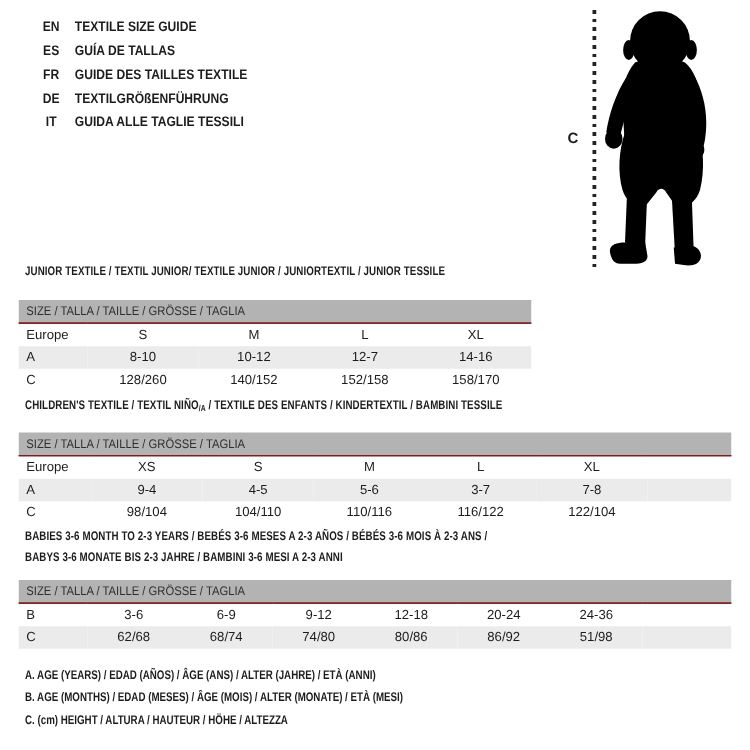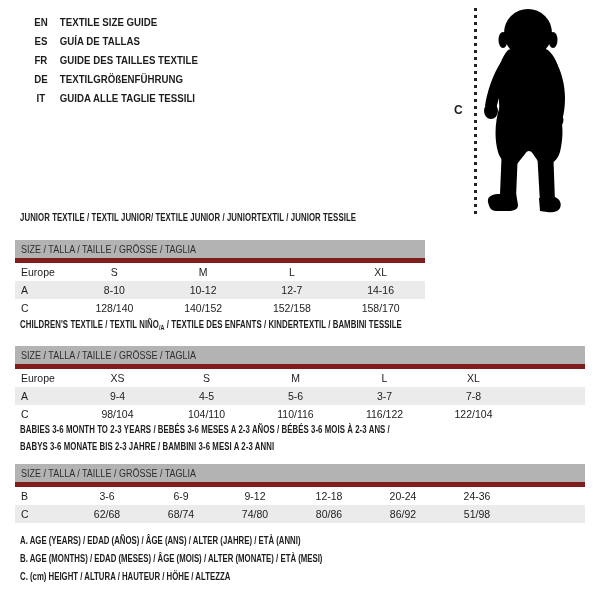--- a/index.html
+++ b/index.html
@@ -30,21 +30,21 @@
   }
   .sub{font-size:7px;vertical-align:-2px;}
   
   table.size-table{
     position:absolute;left:15px;border-collapse:collapse;table-layout:fixed;
     font-size:10.5px;color:var(--text,#1c1c1c);
   }
   table.size-table th{
     background:var(--table-header-bg,#b3b3b3);height:18px;
     font-weight:normal;text-align:left;padding:0 0 0 6px;color:#2e2e2e;
-    border-bottom:5px solid #7f1d1d;
+    border-bottom:1px solid #7f1d1d;
   }
   .bar-txt{display:inline-block;transform:scaleX(0.9);transform-origin:0 50%;font-size:10px;white-space:nowrap;}
   table.size-table td{height:18px;padding:0;text-align:center;}
   table.size-table td.lbl{text-align:left;padding-left:6px;margin-left:20px;}
   tr.shaded td{background:var(--row-shaded-bg,#ebebeb);}
   
   .footnote{
     position:absolute;left:20px;font-weight:bold;font-size:10px;white-space:nowrap;
     transform:scaleX(0.78);transform-origin:0 50%;
   }
@@ -119,21 +119,21 @@
     </tr>
     <tr class="shaded">
       <td class="lbl">A</td>
       <td>8-10</td>
       <td>10-12</td>
       <td>12-7</td>
       <td>14-16</td>
     </tr>
     <tr>
       <td class="lbl">C</td>
-      <td>128/140</td>
+      <td>128/260</td>
       <td>140/152</td>
       <td>152/158</td>
       <td>158/170</td>
     </tr>
   </tbody>
 </table>
 
 <div class="sec-title" style="top:319px;"><span>CHILDREN'S TEXTILE / TEXTIL NIÑO</span><span class="sub">/A</span><span> / TEXTILE DES ENFANTS / KINDERTEXTIL / BAMBINI TESSILE</span></div>
 <table class="size-table" style="top:346px;width:570px;">
   <colgroup>

